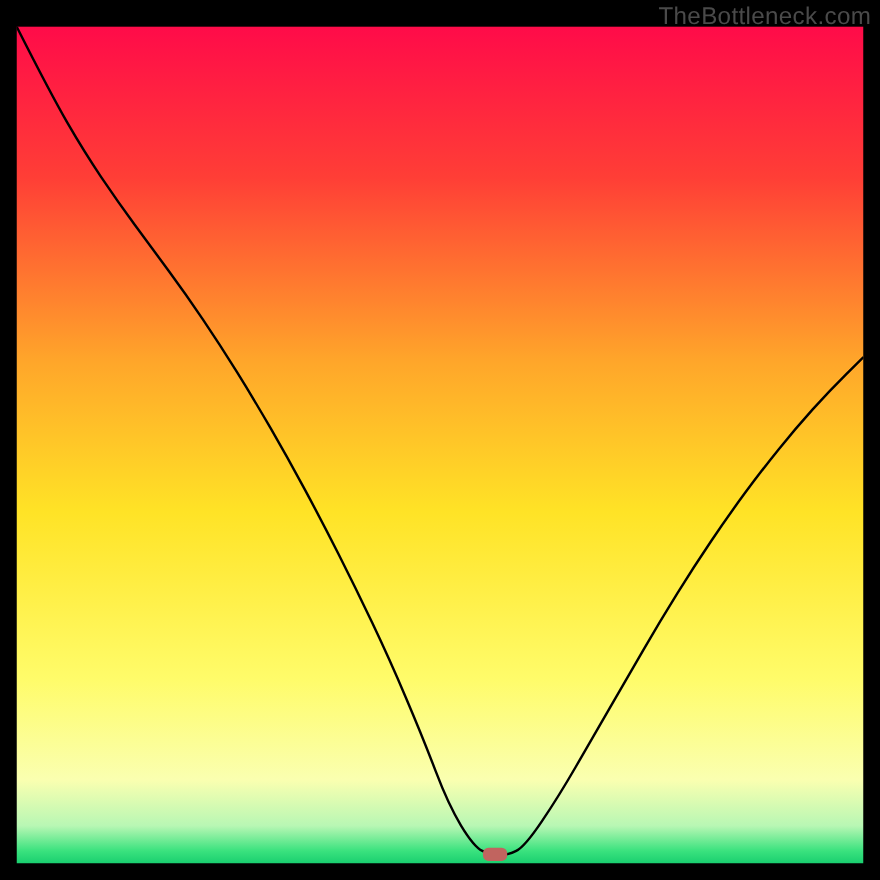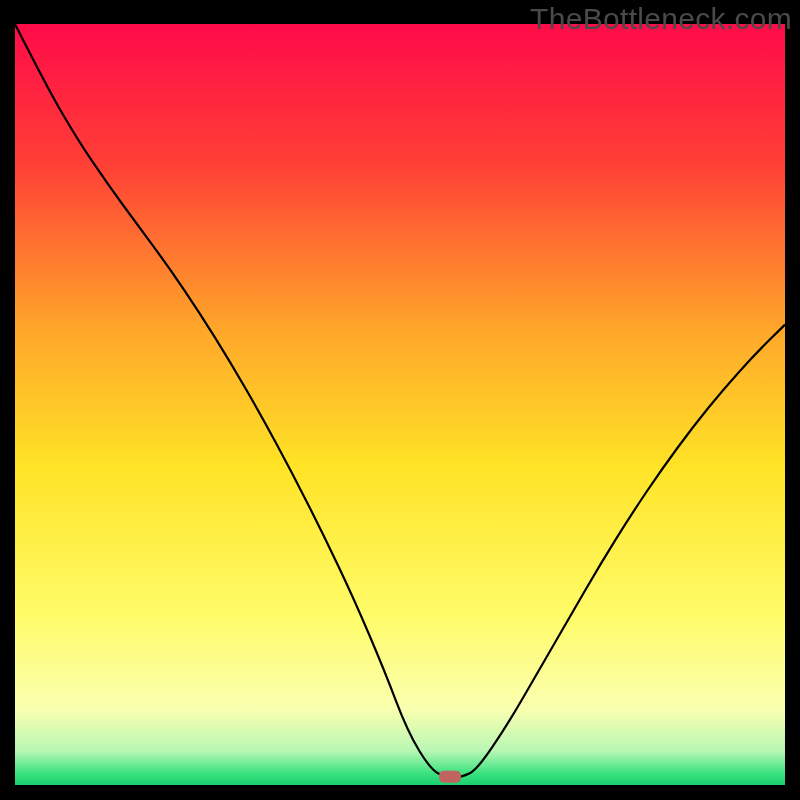--- a/index.html
+++ b/index.html
@@ -15,21 +15,21 @@
     position: relative;
     width: 800px;
     height: 800px;
     background: #000;
   }
   .watermark {
     position: absolute;
     top: 2px;
     right: 8px;
     color: #4a4a4a;
-    font-size: 30px;
+    font-size: 22px;
     font-weight: 500;
     letter-spacing: 0.3px;
     z-index: 50;
     margin-left: 41px;
   }
   .plot {
     position: absolute;
     left: 15px;
     top: 24px;
     width: 770px;

